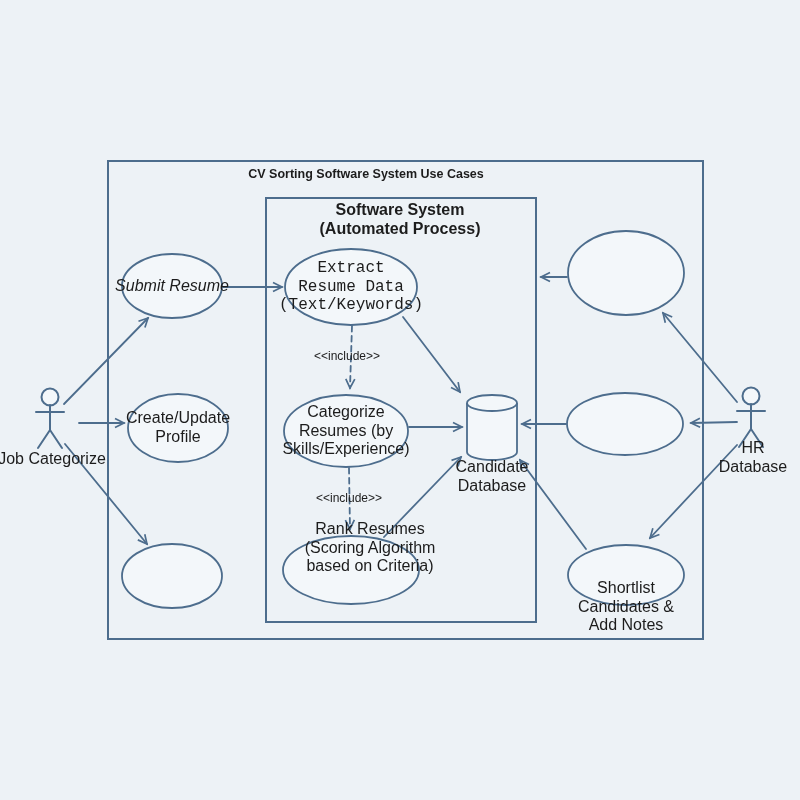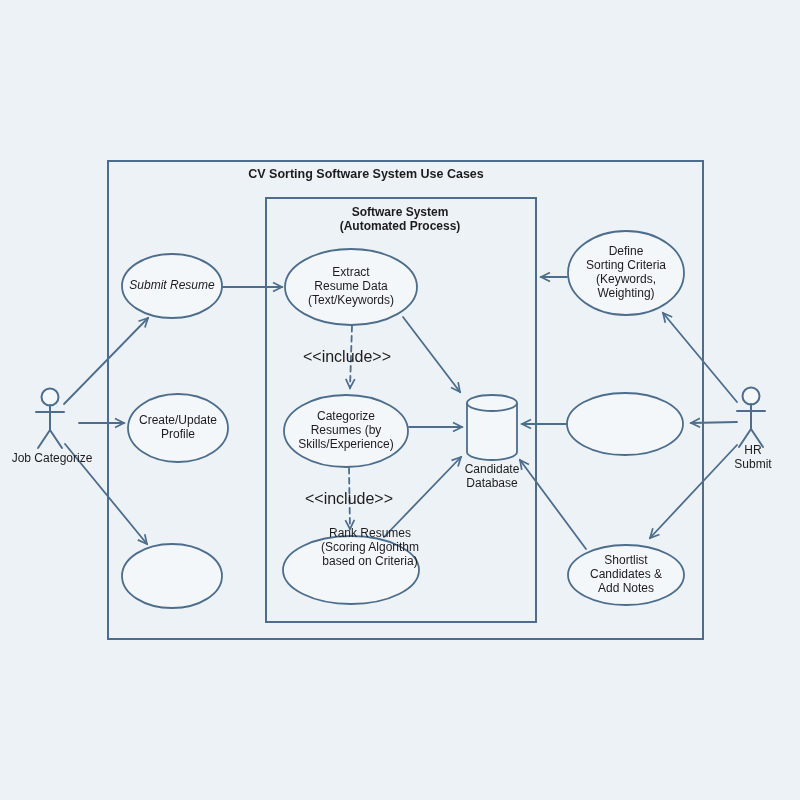--- a/index.html
+++ b/index.html
@@ -20,25 +20,25 @@
   .bx{fill:none;stroke:var(--line);stroke-width:2;}
   .el{fill:var(--shape-fill);stroke:var(--line);stroke-width:1.8;}
   .ln{fill:none;stroke:var(--line);stroke-width:1.8;stroke-linecap:round;}
   .fig{fill:none;stroke:var(--line);stroke-width:2;stroke-linecap:round;}
   .fig-head{fill:var(--shape-fill);stroke:var(--line);stroke-width:2;}
   .dash{stroke-dasharray:5.5 4.5;}
   .mk{fill:none;stroke:var(--line);stroke-width:1.7;}
   .lbl{
     position:absolute;transform:translate(-50%,-50%);
     text-align:center;white-space:pre-line;
-    font-size:12px;line-height:1.16;color:var(--text);
+    font-size:16px;line-height:1.16;color:var(--text);
   }
   .lbl.bold{font-weight:bold;}
   .lbl.title{font-size:12.5px;}
-  .lbl.small{font-size:16px;}
+  .lbl.small{font-size:12px;}
 </style>
 </head>
 <body>
 
 <div class="stage">
 
   <svg width="800" height="800" viewBox="0 0 800 800">
     <defs>
       <marker id="arrowhead" viewBox="0 0 14 14" refX="12" refY="7" markerWidth="14" markerHeight="14" orient="auto" markerUnits="userSpaceOnUse">
         <path d="M3,2.5 L12,7 L3,11.5" class="mk"></path>
@@ -97,39 +97,35 @@
     </g>
   </svg>
 
   <div class="lbl bold title" style="left:366px;top:174px;">CV Sorting Software System Use Cases</div>
   <div class="lbl bold" style="left:400px;top:220px;">Software System
 (Automated Process)</div>
 
   <div class="lbl" style="left:172px;top:286px;font-style:italic;">Submit Resume</div>
   <div class="lbl" style="left:178px;top:428px;">Create/Update
 Profile</div>
-  <div class="lbl" style="left:351px;top:287px;">Extract
+  <div class="lbl" style="left:351px;top:287px;font-family:Liberation Mono, monospace;">Extract
 Resume Data
 (Text/Keywords)</div>
   <div class="lbl" style="left:346px;top:431px;">Categorize
 Resumes (by
 Skills/Experience)</div>
   <div class="lbl" style="left:351px;top:548px;margin-left:19px;">Rank Resumes
 (Scoring Algorithm
 based on Criteria)</div>
-  <div class="lbl" style="left:626px;top:273px;">Define
-Sorting Criteria
-(Keywords,
-Weighting)</div>
-  <div class="lbl" style="left:626px;top:575px;">Shortlist
+  <div class="lbl" style="left:626px;top:607px;">Shortlist
 Candidates &amp;
 Add Notes</div>
 
   <div class="lbl" style="left:492px;top:477px;">Candidate
 Database</div>
 
   <div class="lbl small" style="left:347px;top:357px;">&lt;&lt;include&gt;&gt;</div>
   <div class="lbl small" style="left:349px;top:499px;">&lt;&lt;include&gt;&gt;</div>
 
   <div class="lbl" style="left:52px;top:459px;">Job Categorize</div>
-  <div class="lbl" style="left:753px;top:458px;">HR Submit</div>
+  <div class="lbl" style="left:753px;top:458px;">HR Database</div>
 
 </div>
 
 </body></html>

